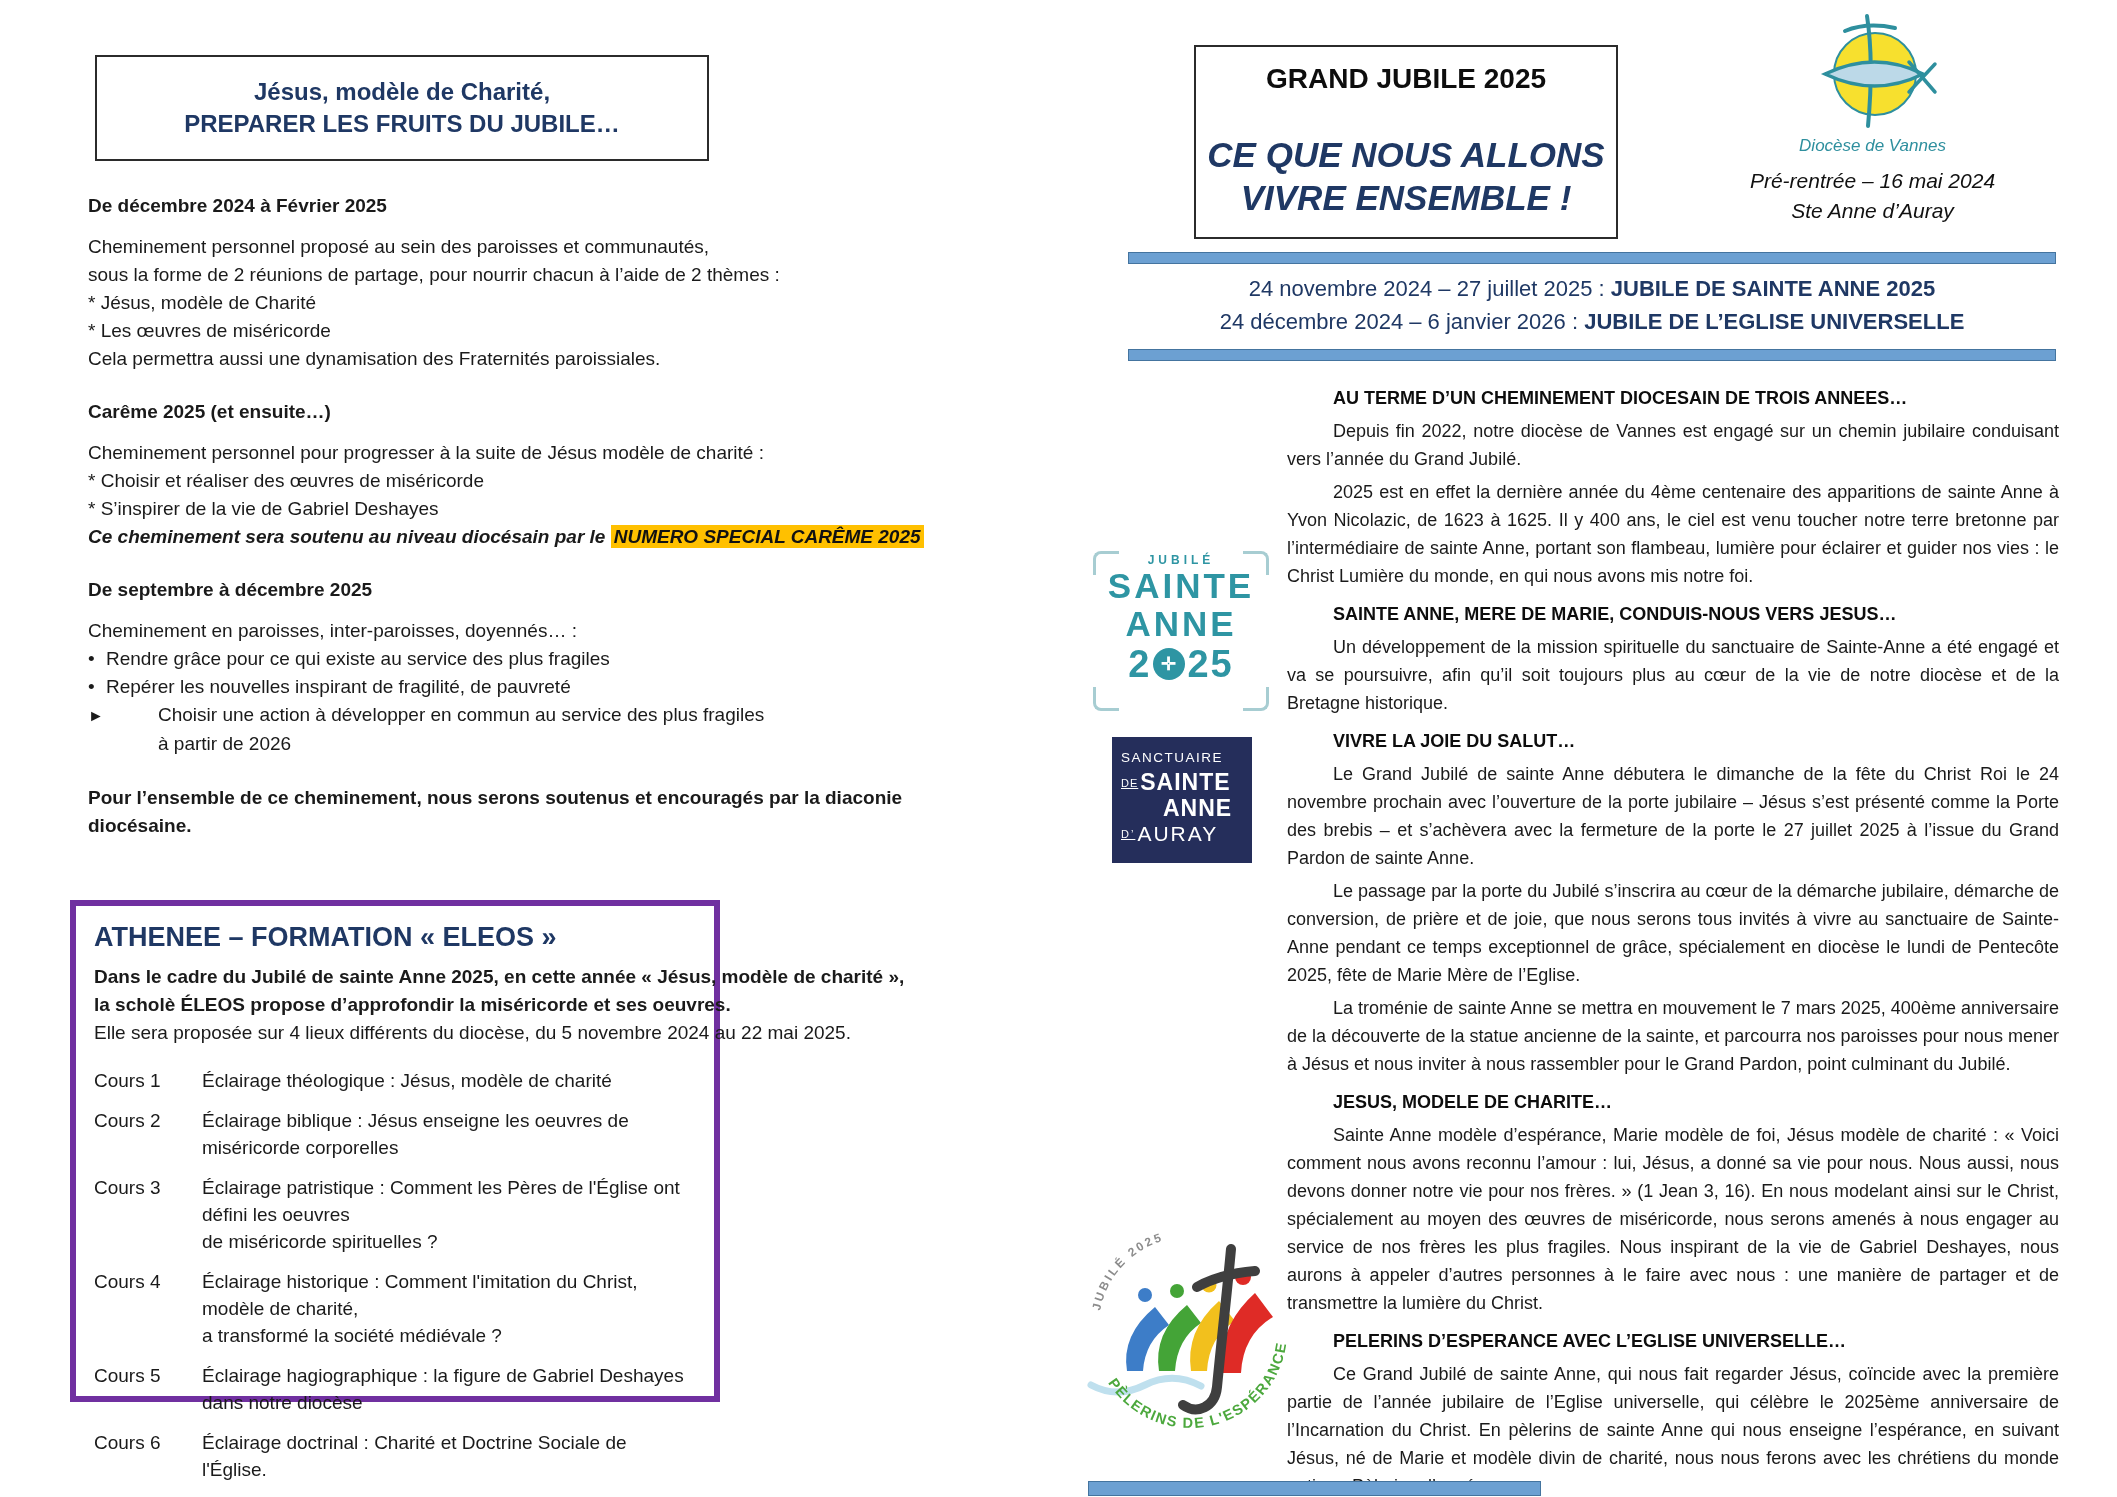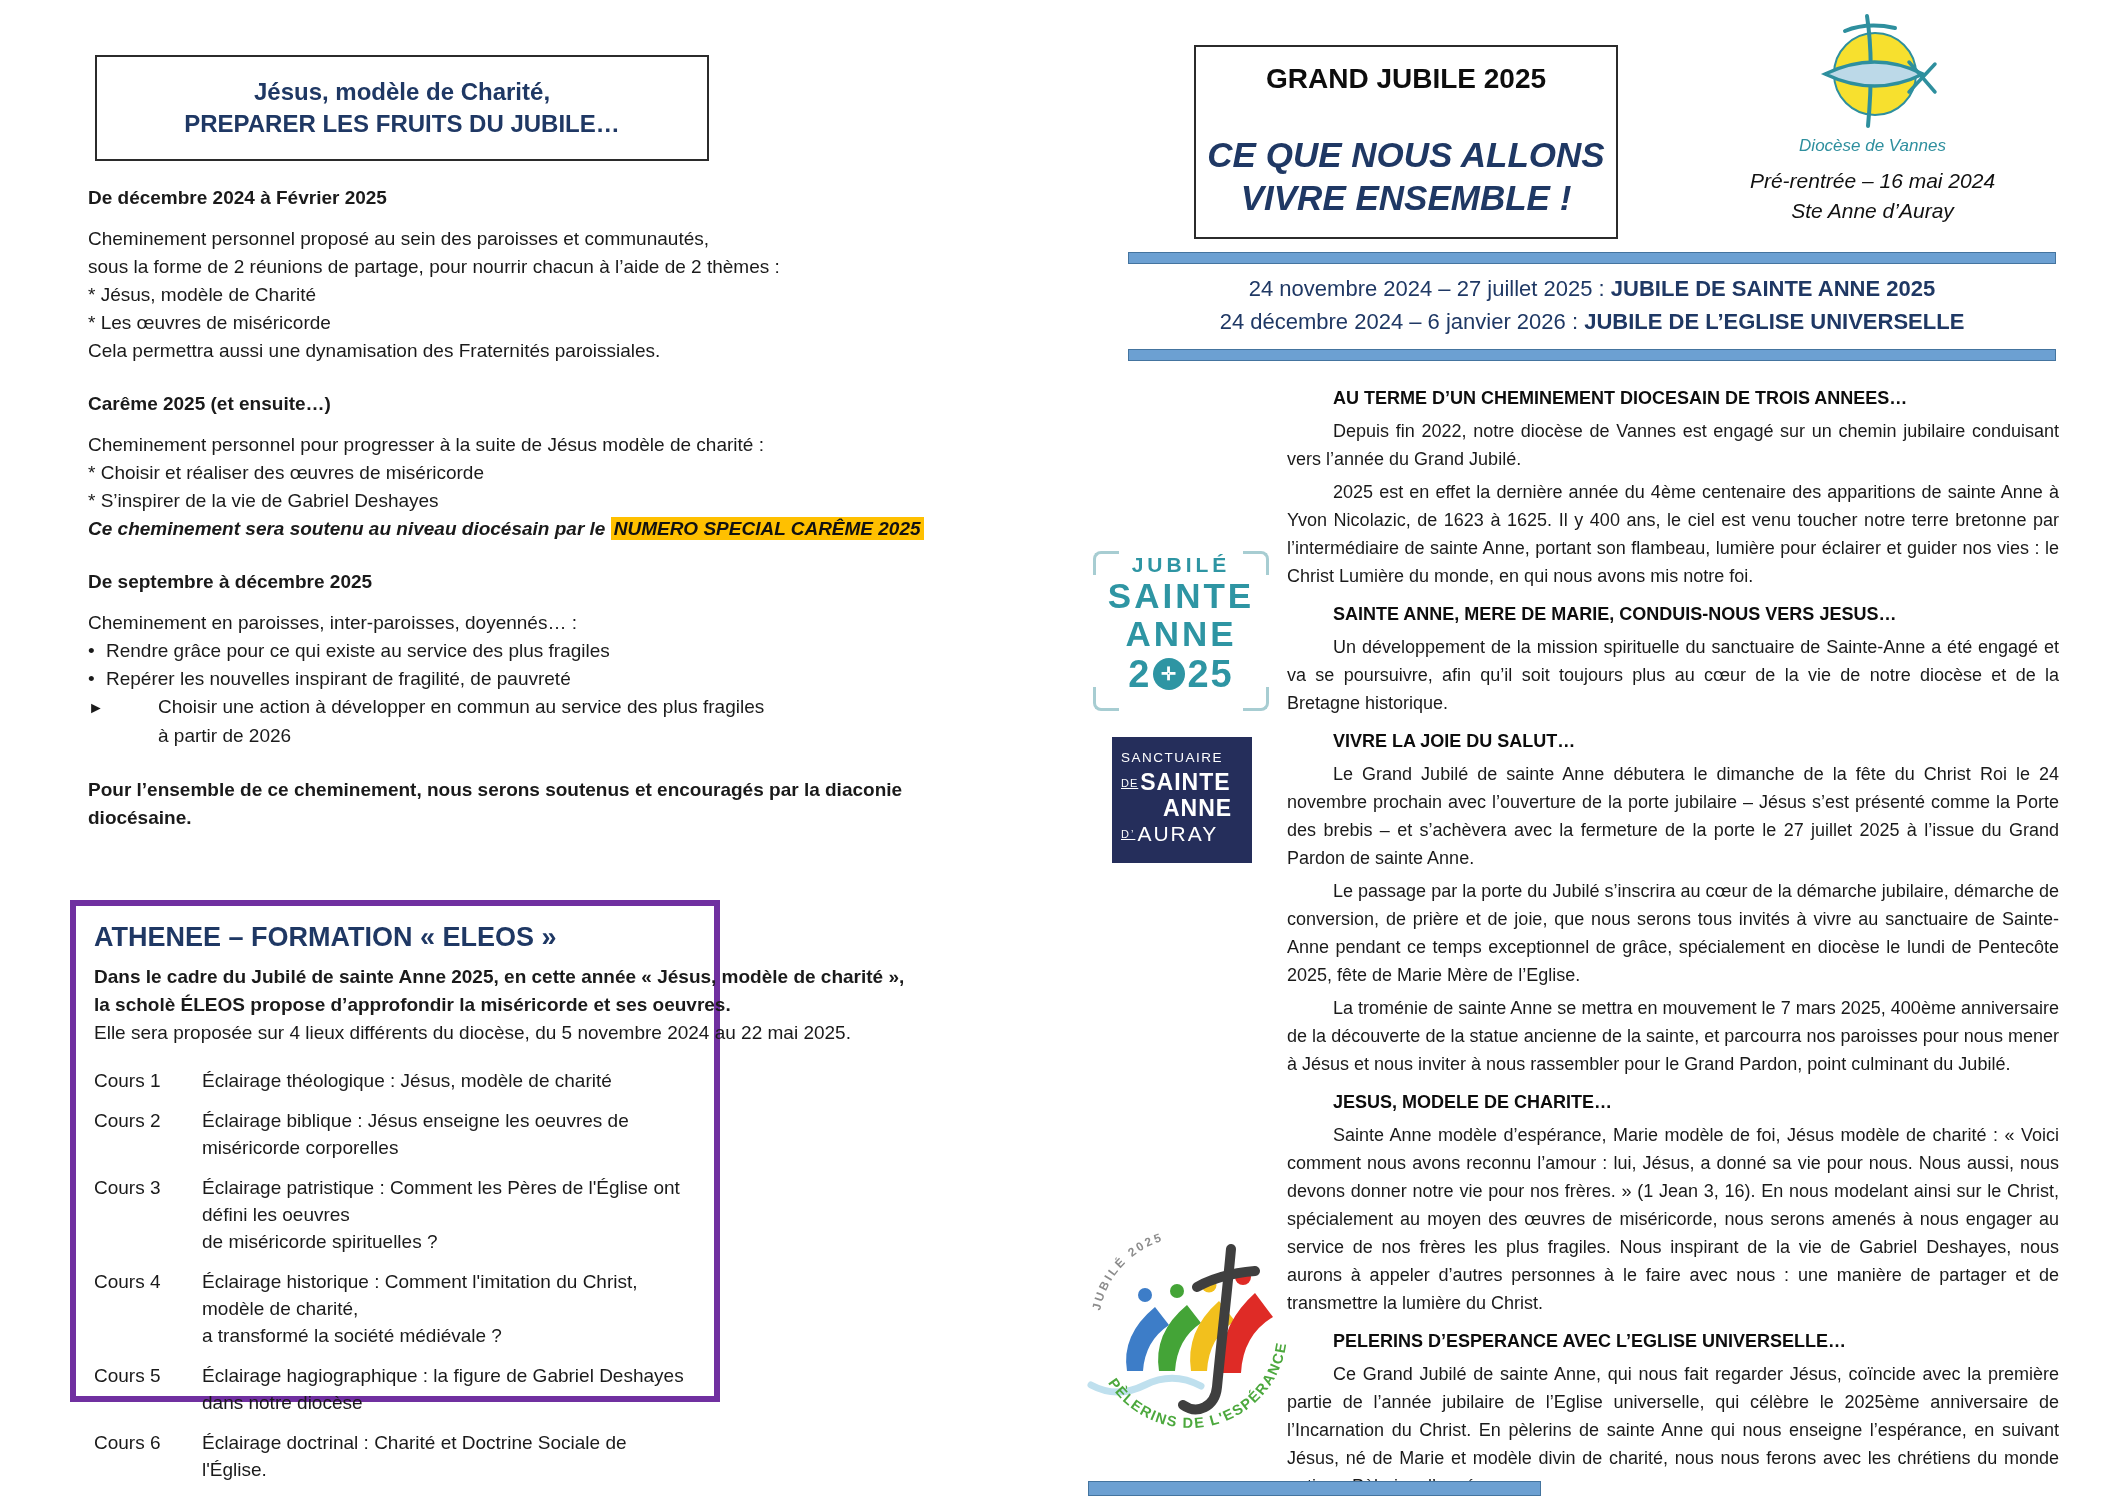--- a/index.html
+++ b/index.html
@@ -73,21 +73,21 @@
   
   .jubile-logo {
     position:absolute; left:1093px; top:545px; width:176px; height:166px;
     text-align:center; color:#2E95A3;
   }
   .jl-corner { position:absolute; width:26px; height:24px; border-color:#A7CDD2; border-style:solid; border-width:0; }
   .jl-tl { left:0; top:6px; border-left-width:3px; border-top-width:3px; border-top-left-radius:8px; }
   .jl-tr { right:0; top:6px; border-right-width:3px; border-top-width:3px; border-top-right-radius:8px; }
   .jl-bl { left:0; bottom:0; border-left-width:3px; border-bottom-width:3px; border-bottom-left-radius:8px; }
   .jl-br { right:0; bottom:0; border-right-width:3px; border-bottom-width:3px; border-bottom-right-radius:8px; }
-  .jl-top { font-size:21px; font-weight:bold; letter-spacing:4px; margin-top:8px; }
+  .jl-top { font-size:12px; font-weight:bold; letter-spacing:4px; margin-top:8px; }
   .jl-big { font-size:35px; font-weight:bold; letter-spacing:3px; line-height:38px; }
   .jl-year { font-size:38px; font-weight:bold; letter-spacing:2px; line-height:42px; display:flex; align-items:center; justify-content:center; gap:2px; }
   .jl-o { display:inline-flex; width:32px; height:32px; border-radius:50%; background:#2E95A3; color:#fff;
           align-items:center; justify-content:center; font-size:18px; font-weight:bold; }
 
   
   .sanct-logo {
     position:absolute; left:1112px; top:737px; width:140px; height:126px;
     background:#252E5B; color:#fff; padding:13px 9px; text-align:left;
   }
@@ -112,21 +112,21 @@
 
   <section>
 
     <div class="title-box">
       <div class="tb-line">Jésus, modèle de Charité,</div>
       <div class="tb-line">PREPARER LES FRUITS DU JUBILE…</div>
     </div>
 
     <div class="left-body">
 
-      <div class="sec" style="margin-top:4px">
+      <div class="sec" style="margin-top:12px">
         <h3>De décembre 2024 à Février 2025</h3>
         <div class="ln">Cheminement personnel proposé au sein des paroisses et communautés,</div>
         <div class="ln">sous la forme de 2 réunions de partage, pour nourrir chacun à l’aide de 2 thèmes :</div>
         <div class="ln">* Jésus, modèle de Charité</div>
         <div class="ln">* Les œuvres de miséricorde</div>
         <div class="ln">Cela permettra aussi une dynamisation des Fraternités paroissiales.</div>
       </div>
 
       <div class="sec">
         <h3>Carême 2025 (et ensuite…)</h3>

